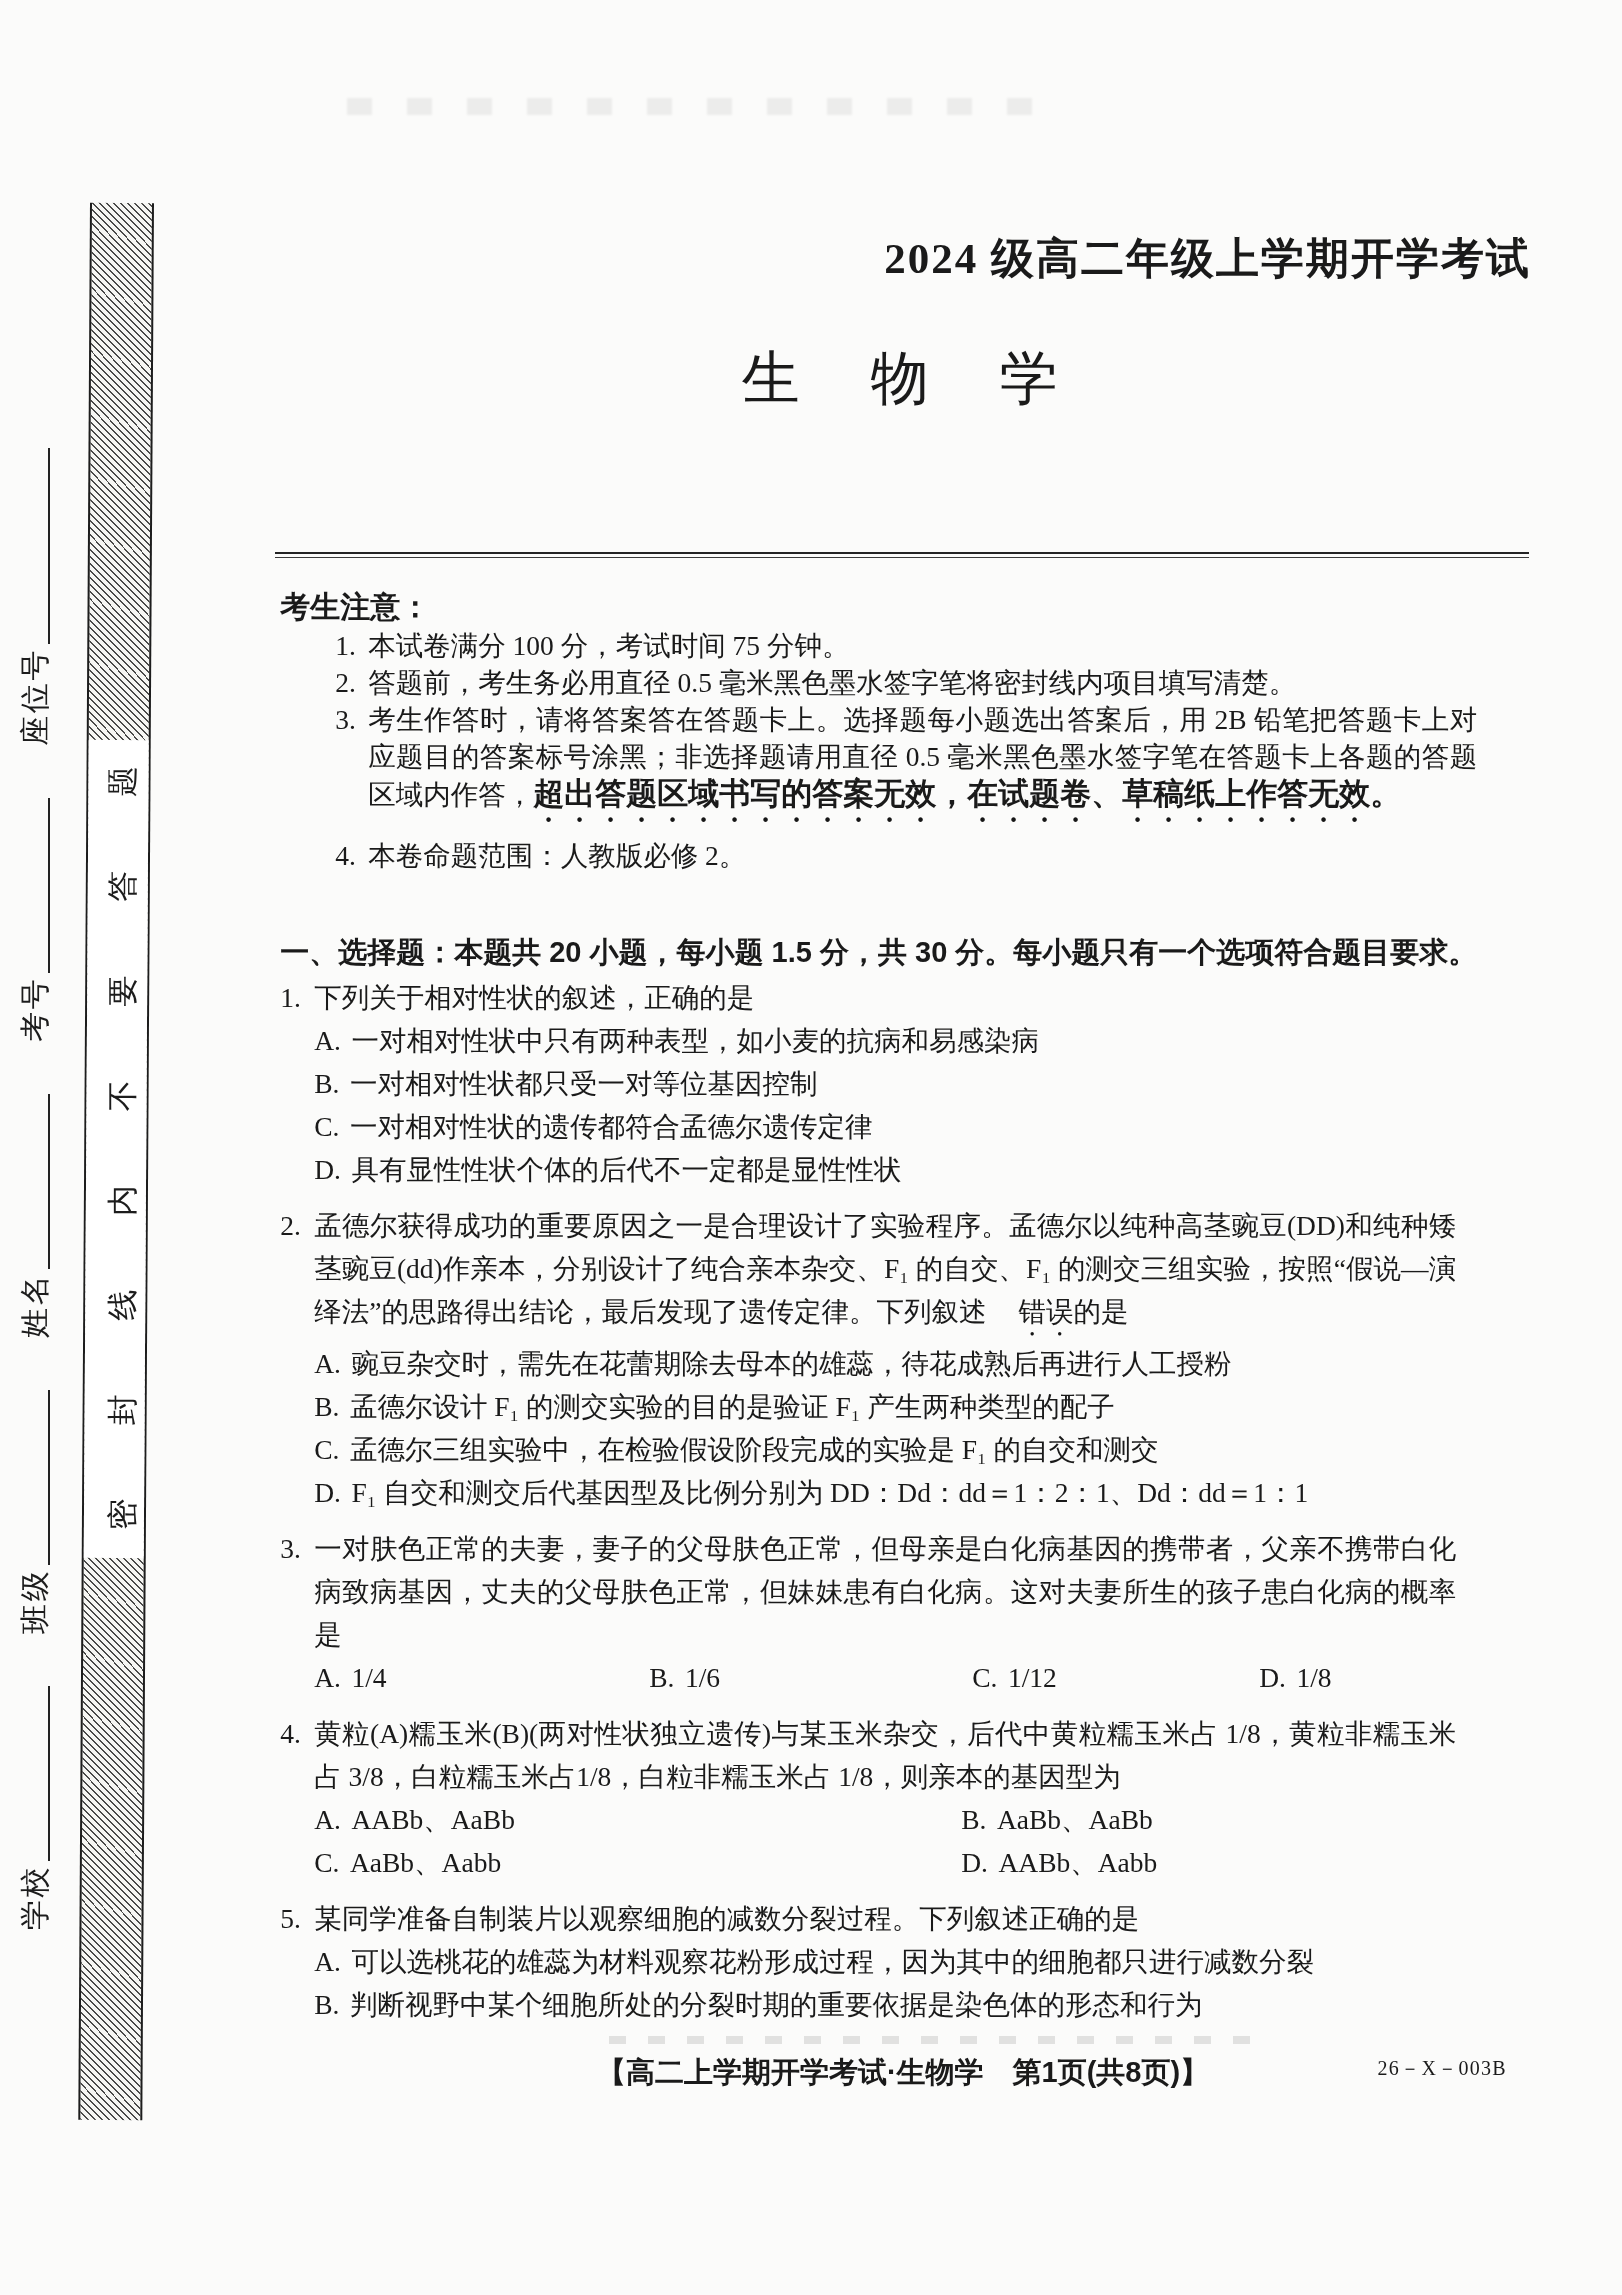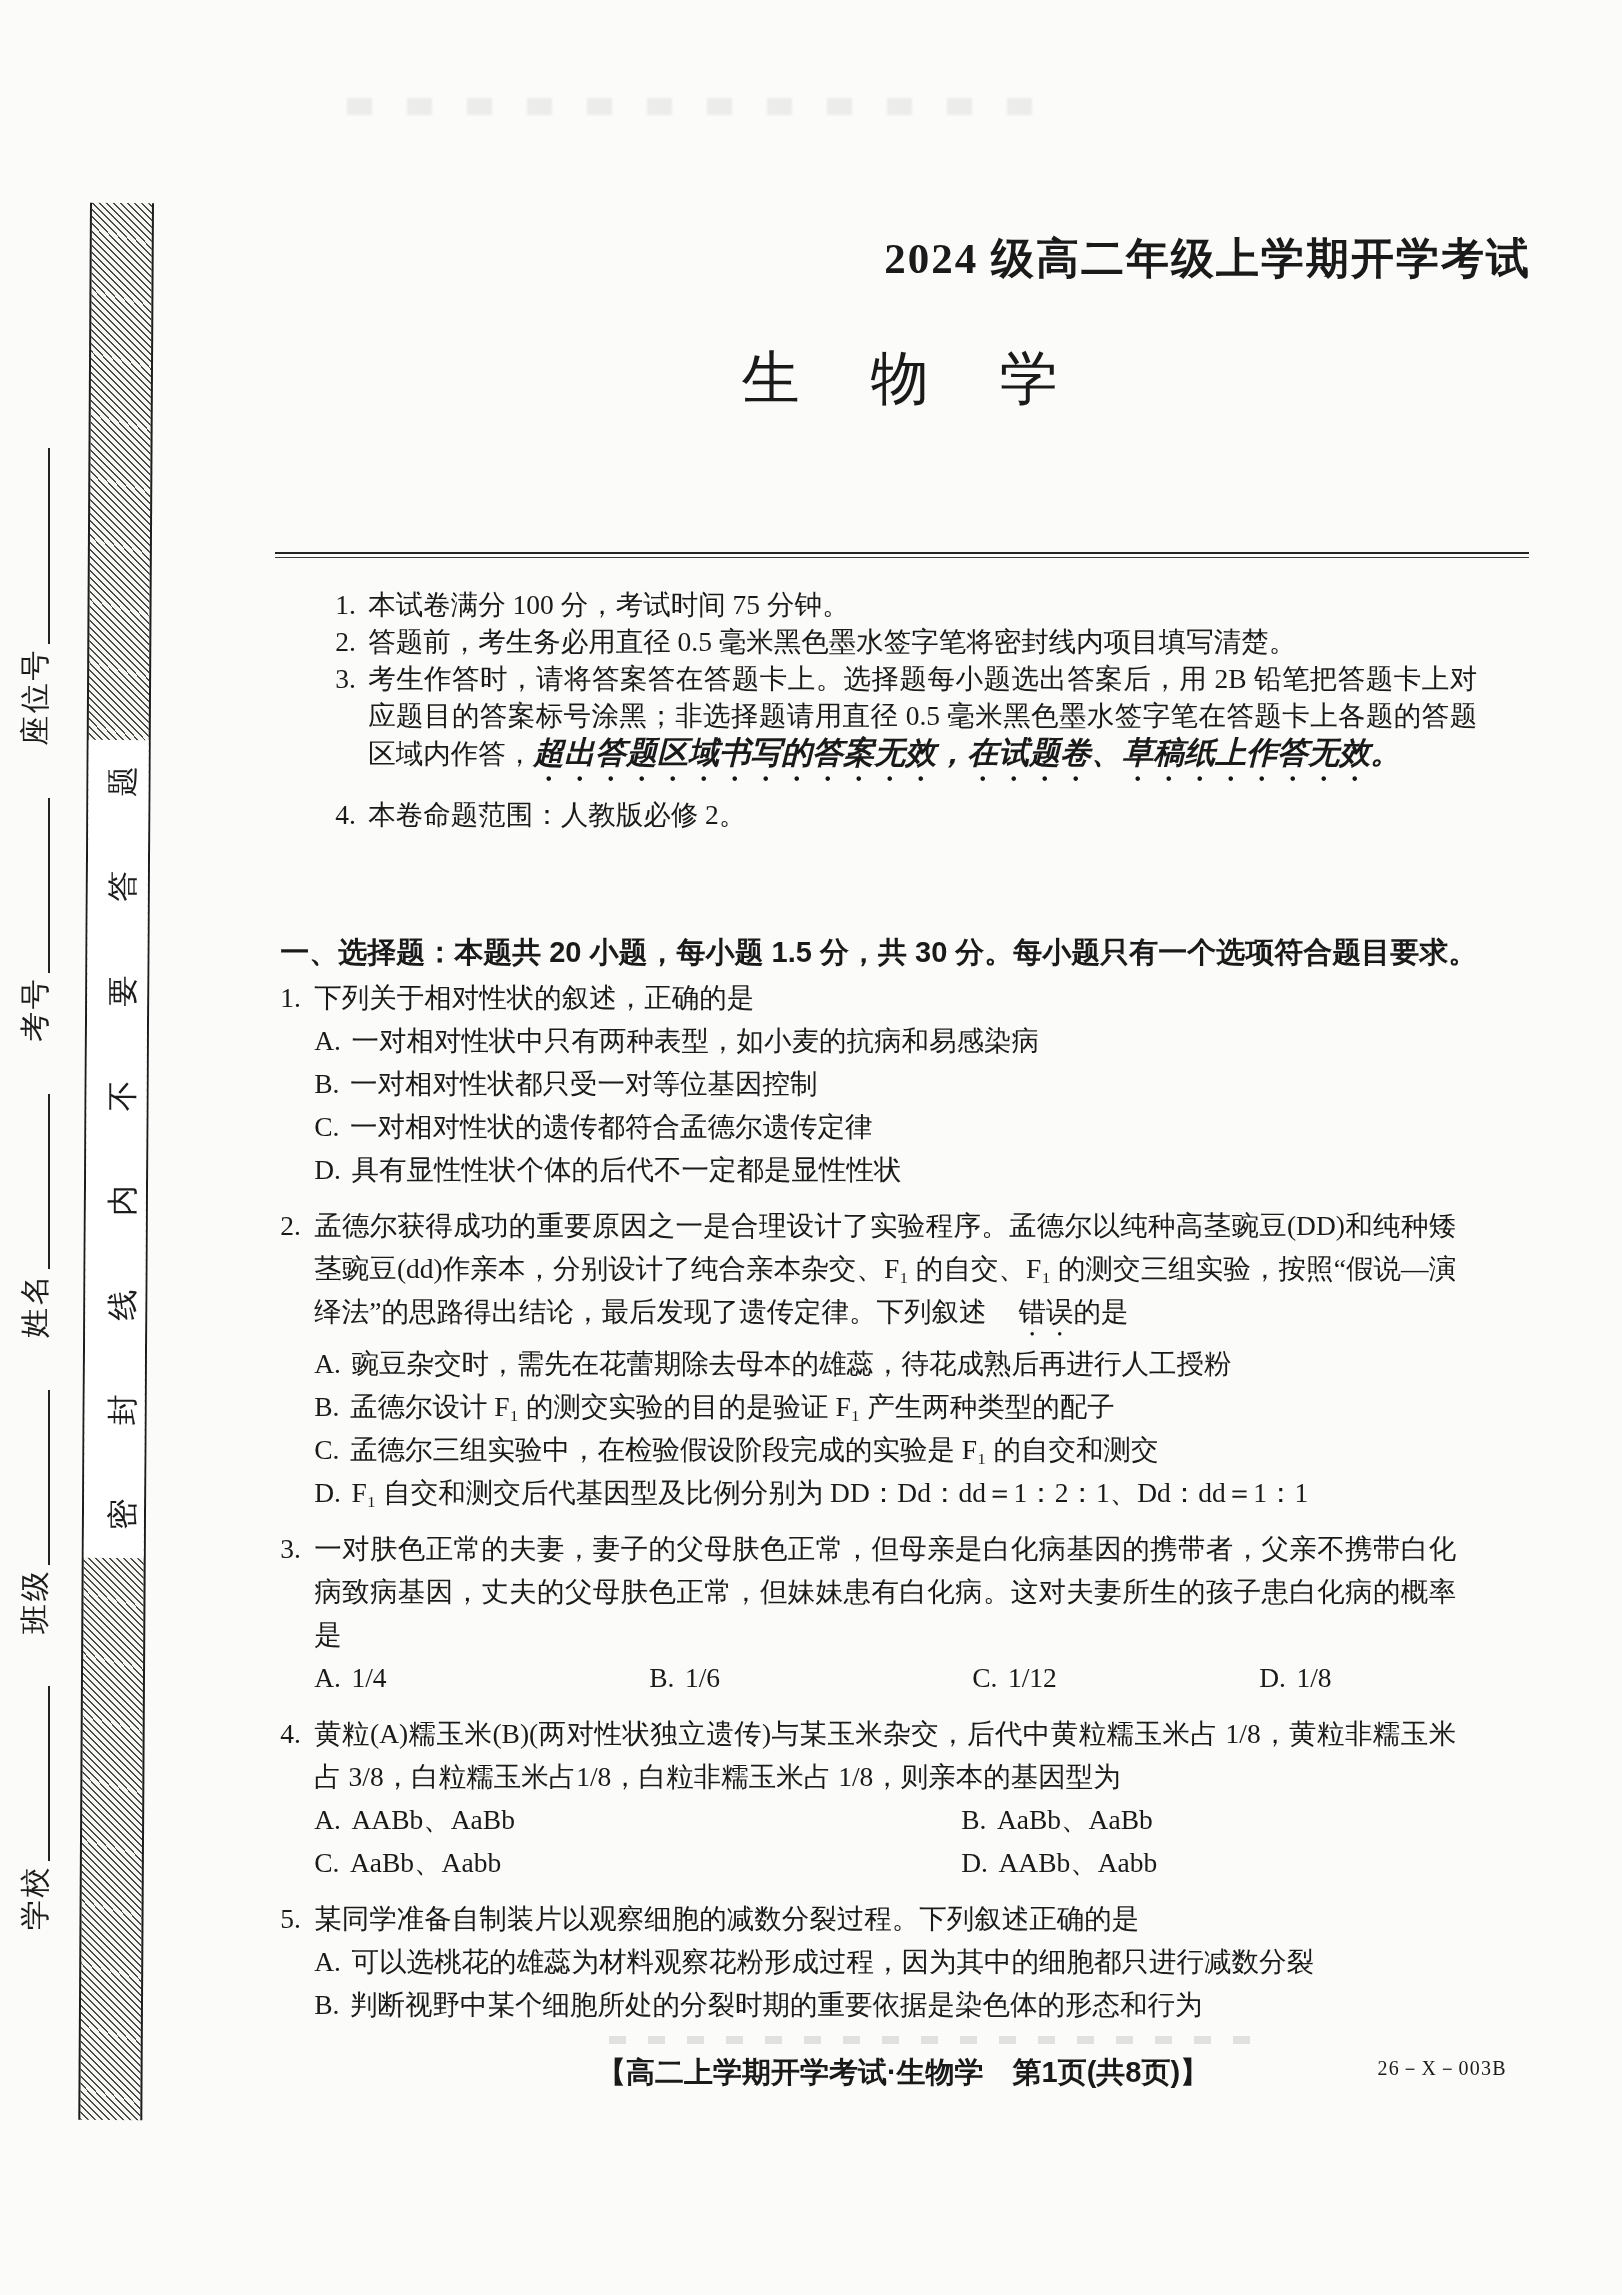--- a/index.html
+++ b/index.html
@@ -63,21 +63,21 @@
   .n-items{margin-left:55px;width:1142px;}
   .n-item{display:flex;font-size:27.5px;line-height:37px;}
   .n-num{flex:0 0 33px;}
   .n-body{flex:1;text-align:justify;}
   .n-item.m3{margin-bottom:9.2px;}
   .bold-emph{
     position:relative;display:inline;
     font-family:"Liberation Sans","DejaVu Sans",sans-serif;
     font-weight:700;font-size:31px;
     -webkit-text-emphasis:filled dot #161616;-webkit-text-emphasis-position:under;
-    text-emphasis:filled dot #161616;text-emphasis-position:under right;font-style:italic;
+    text-emphasis:filled dot #161616;text-emphasis-position:under right;
   }
   .emph-two{
     -webkit-text-emphasis:filled dot #161616;-webkit-text-emphasis-position:under;
     text-emphasis:filled dot #161616;text-emphasis-position:under right;margin-left:32px;
   }
 
   .sec-head{position:absolute;top:932px;left:5.2px;width:1251px;
             font-family:"Liberation Sans","DejaVu Sans",sans-serif;
             font-weight:700;font-size:29px;line-height:41px;}
   .questions{position:absolute;top:976px;left:5.2px;width:1251px;
@@ -146,20 +146,21 @@
       <span>题</span>
     </div>
   </aside>
 
   <main class="main">
     <h1 class="title1">2024 级高二年级上学期开学考试</h1>
     <h2 class="title2">生　物　学</h2>
     <div class="rule"></div>
 
     <section class="notice">
+      <div class="notice-head">考生注意：</div>
       <div class="n-items">
         <div class="n-item">
           <span class="n-num">1.</span>
           <div class="n-body">本试卷满分 100 分，考试时间 75 分钟。</div>
         </div>
         <div class="n-item">
           <span class="n-num">2.</span>
           <div class="n-body">答题前，考生务必用直径 0.5 毫米黑色墨水签字笔将密封线内项目填写清楚。</div>
         </div>
         <div class="n-item m3">

